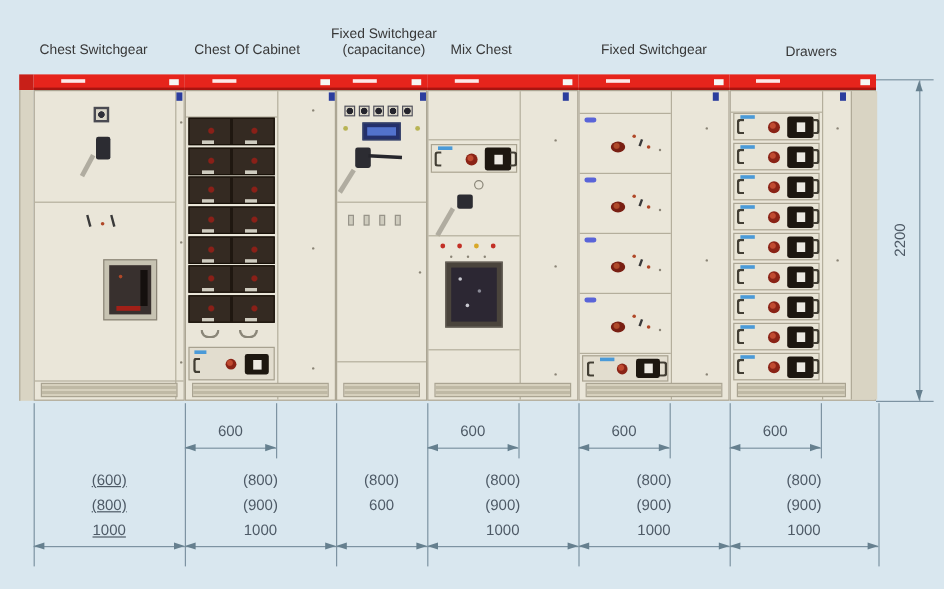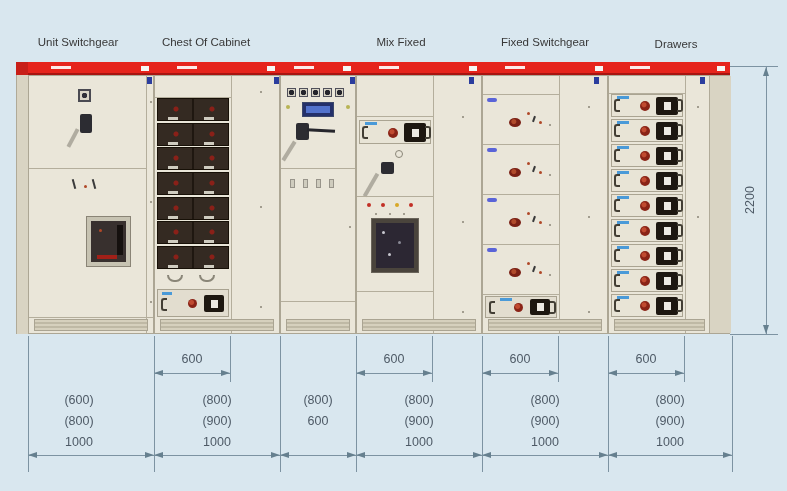--- a/index.html
+++ b/index.html
@@ -70,23 +70,24 @@
   .dtext{position:absolute;font-size:12.5px;color:#4e5a66;text-align:center;}
   .dstack{position:absolute;top:390px;font-size:12.5px;color:#4e5a66;text-align:center;line-height:21px;}
   .dstack div{height:21px;}
   .vdtext{position:absolute;font-size:12.5px;color:#4e5a66;transform:rotate(-90deg);}
 </style>
 </head>
 <body>
 
 <div class="scene">
 
-  <div class="lbl" style="left:18px;top:36px;width:120px;">Unit Switchgear</div>
+  <div class="lbl" style="left:18px;top:36px;width:120px;">Chest Switchgear</div>
   <div class="lbl" style="left:146px;top:36px;width:120px;">Chest Of Cabinet</div>
-  <div class="lbl" style="left:366px;top:36px;width:70px;">Mix Fixed</div>
+  <div class="lbl" style="left:272px;top:23px;width:96px;">Fixed Switchgear (capacitance)</div>
+  <div class="lbl" style="left:366px;top:36px;width:70px;">Mix Chest</div>
   <div class="lbl" style="left:482px;top:36px;width:126px;">Fixed Switchgear</div>
   <div class="lbl" style="left:636px;top:38px;width:80px;">Drawers</div>
 
   <div class="abs" style="left:16px;top:62px;width:12px;height:13px;background:#c81f18;"></div>
   <div class="sidep" style="left:16px;top:75px;width:12px;height:259px;"></div>
 
   <div class="sec" style="left:28px;width:126px;">
     <div class="band">
       <i class="wm1"></i>
         <i class="wm2"></i>
@@ -381,21 +382,21 @@
   <div class="dline" style="left:482px;top:373px;width:76px;">
       <i class="al"></i>
       <i class="ar"></i>
     </div>
   <div class="dtext" style="left:608px;top:352px;width:76px;">600</div>
   <div class="dline" style="left:608px;top:373px;width:76px;">
       <i class="al"></i>
       <i class="ar"></i>
     </div>
 
-  <div class="dstack" style="left:16px;width:126px;">
+  <div class="dstack" style="left:28px;width:126px;text-decoration:underline;">
     <div>(600)</div>
     <div>(800)</div>
     <div>1000</div>
   </div>
   <div class="dstack" style="left:154px;width:126px;">
     <div>(800)</div>
     <div>(900)</div>
     <div>1000</div>
   </div>
   <div class="dstack" style="left:280px;width:76px;">

